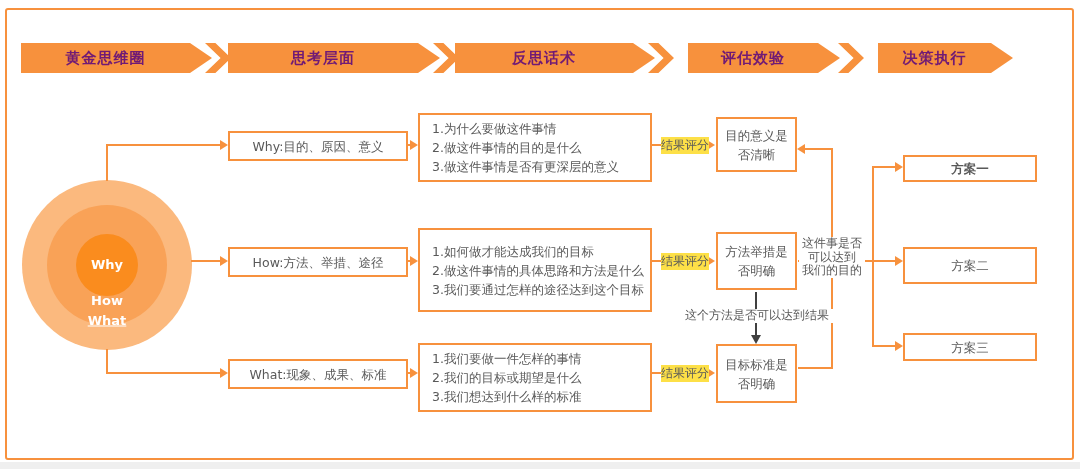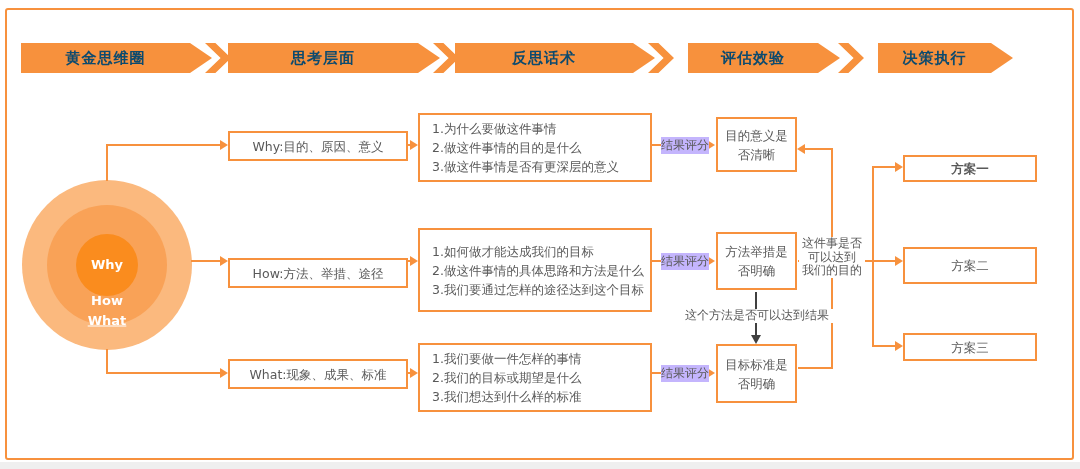--- a/index.html
+++ b/index.html
@@ -8,21 +8,21 @@
     font-family:"DejaVu Sans","Liberation Sans",sans-serif;color:var(--text,#595959);
   }
   .frame{position:absolute;left:5px;top:8px;width:1065px;height:448px;
     border:2px solid var(--accent,#F7913D);border-radius:3px;}
   .bottom-strip{position:absolute;left:0;top:462px;width:1080px;height:7px;background:#efefef;}
 
   
   .banner-step{position:absolute;top:43px;height:30px;background:var(--accent,#F7913D);
     display:flex;align-items:center;justify-content:center;padding-right:22px;box-sizing:border-box;
     clip-path:polygon(0 0,calc(100% - 22px) 0,100% 50%,calc(100% - 22px) 100%,0 100%);}
-  .banner-step span{color:#0c4a6e;font-size:15px;font-weight:bold;letter-spacing:1px;white-space:nowrap;}
+  .banner-step span{color:#701a75;font-size:15px;font-weight:bold;letter-spacing:1px;white-space:nowrap;}
   .chev{position:absolute;top:43px;width:26px;height:30px;background:var(--accent,#F7913D);
     clip-path:polygon(0 0,40% 0,100% 50%,40% 100%,0 100%,60% 50%);}
 
   
   .ring{position:absolute;border-radius:50%;}
   .ring-label{position:absolute;color:#fff;font-size:13px;font-weight:bold;transform:translate(-50%,-50%);white-space:nowrap;}
 
   
   .obox{position:absolute;background:#fff;border:2px solid var(--accent,#F7913D);box-sizing:border-box;
     display:flex;align-items:center;justify-content:center;text-align:center;
@@ -35,21 +35,21 @@
   .lv.dark,.lh.dark{background:var(--dark,#404040);}
   .ar-r{position:absolute;width:0;height:0;border-top:5px solid transparent;border-bottom:5px solid transparent;
     border-left:8px solid var(--accent,#F7913D);z-index:2;}
   .ar-l{position:absolute;width:0;height:0;border-top:5px solid transparent;border-bottom:5px solid transparent;
     border-right:8px solid var(--accent,#F7913D);z-index:2;}
   .ar-d{position:absolute;width:0;height:0;border-left:5px solid transparent;border-right:5px solid transparent;
     border-top:9px solid var(--dark,#404040);z-index:2;}
 
   .float-label{position:absolute;background:#fff;z-index:5;font-size:12px;line-height:13.5px;
     text-align:center;white-space:pre-line;}
-  .score-label{position:absolute;z-index:5;font-size:12px;white-space:nowrap;background:#c4b5fd;}
+  .score-label{position:absolute;z-index:5;font-size:12px;white-space:nowrap;background:#fde047;}
 </style>
 </head>
 <body>
 
 <div class="stage">
 
   <div class="frame"></div>
 
   <div class="banner-step" style="left:21px;width:191px;">
     <span>黄金思维圈</span>
@@ -84,21 +84,21 @@
   <div class="ar-r" style="left:220px;top:140px;"></div>
 
   <div class="lh" style="left:191px;top:260px;width:29px;"></div>
   <div class="ar-r" style="left:220px;top:256px;"></div>
 
   <div class="lv" style="left:106px;top:349px;height:25px;"></div>
   <div class="lh" style="left:106px;top:372px;width:114px;"></div>
   <div class="ar-r" style="left:220px;top:368px;"></div>
 
   <div class="obox" style="left:228px;top:131px;width:180px;height:30px;">Why:目的、原因、意义</div>
-  <div class="obox" style="left:228px;top:247px;width:180px;height:30px;margin-top:11px;">How:方法、举措、途径</div>
+  <div class="obox" style="left:228px;top:247px;width:180px;height:30px;">How:方法、举措、途径</div>
   <div class="obox" style="left:228px;top:359px;width:180px;height:30px;">What:现象、成果、标准</div>
 
   <div class="lh" style="left:406px;top:144px;width:6px;"></div>
   <div class="ar-r" style="left:410px;top:140px;"></div>
   <div class="lh" style="left:406px;top:260px;width:6px;"></div>
   <div class="ar-r" style="left:410px;top:256px;"></div>
   <div class="lh" style="left:406px;top:372px;width:6px;"></div>
   <div class="ar-r" style="left:410px;top:368px;"></div>
 
   <div class="obox left" style="left:418px;top:113px;width:234px;height:69px;">1.为什么要做这件事情

